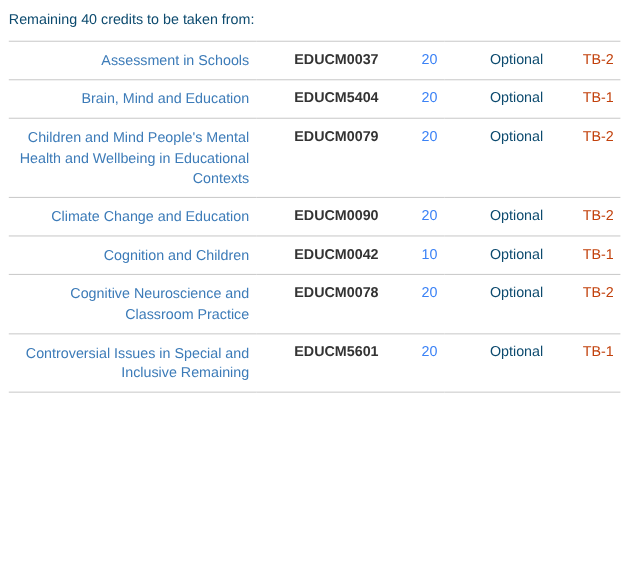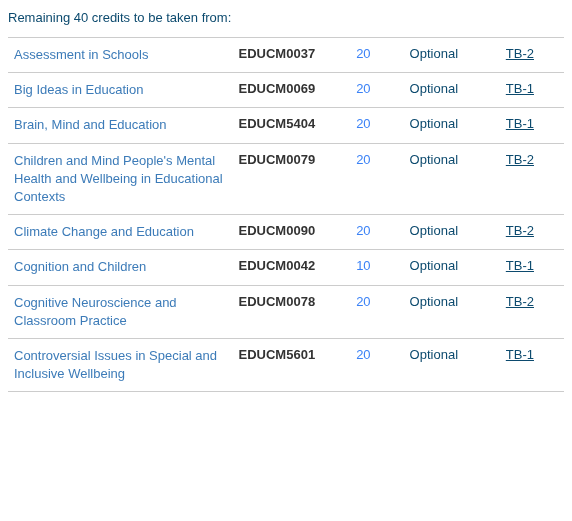--- a/index.html
+++ b/index.html
@@ -27,20 +27,21 @@
       margin-bottom: 12px;
     }
 
     table {
       width: 100%;
       border-collapse: collapse;
     }
 
     tbody tr {
       border-bottom: 1px solid #ccc;
+      text-align: right;
     }
 
     tbody tr:first-child {
       border-top: 1px solid #ccc;
     }
 
     td {
       padding: 8px 6px;
       vertical-align: top;
       font-size: 13px;
@@ -69,45 +70,37 @@
       color: #3b82f6;
     }
 
     td.type {
       width: 90px;
       color: #0c4a6e;
     }
 
     td.tb {
       width: 60px;
-      color: #0c4a6e;
-      text-decoration: underline;
+      color: #c2410c;
     }
   </style>
 </head>
 <body>
 
 <div class="container">
   <p class="header-text">Remaining 40 credits to be taken from:</p>
 
   <table>
     <tbody id="courses-body">
     <tr>
           <td class="course-name"><a href="#">Assessment in Schools</a></td>
           <td class="course-code">EDUCM0037</td>
           <td class="credits">20</td>
           <td class="type">Optional</td>
           <td class="tb">TB-2</td>
-        </tr>
-        <tr>
-          <td class="course-name"><a href="#">Big Ideas in Education</a></td>
-          <td class="course-code">EDUCM0069</td>
-          <td class="credits">20</td>
-          <td class="type">Optional</td>
-          <td class="tb">TB-1</td>
         </tr>
         <tr>
           <td class="course-name"><a href="#">Brain, Mind and Education</a></td>
           <td class="course-code">EDUCM5404</td>
           <td class="credits">20</td>
           <td class="type">Optional</td>
           <td class="tb">TB-1</td>
         </tr>
         <tr>
           <td class="course-name"><a href="#">Children and Mind People's Mental Health and Wellbeing in Educational Contexts</a></td>
@@ -131,21 +124,21 @@
           <td class="tb">TB-1</td>
         </tr>
         <tr>
           <td class="course-name"><a href="#">Cognitive Neuroscience and Classroom Practice</a></td>
           <td class="course-code">EDUCM0078</td>
           <td class="credits">20</td>
           <td class="type">Optional</td>
           <td class="tb">TB-2</td>
         </tr>
         <tr>
-          <td class="course-name"><a href="#">Controversial Issues in Special and Inclusive Wellbeing</a></td>
+          <td class="course-name"><a href="#">Controversial Issues in Special and Inclusive Remaining</a></td>
           <td class="course-code">EDUCM5601</td>
           <td class="credits">20</td>
           <td class="type">Optional</td>
           <td class="tb">TB-1</td>
         </tr>
       </tbody>
   </table>
 </div>
 
 </body></html>

